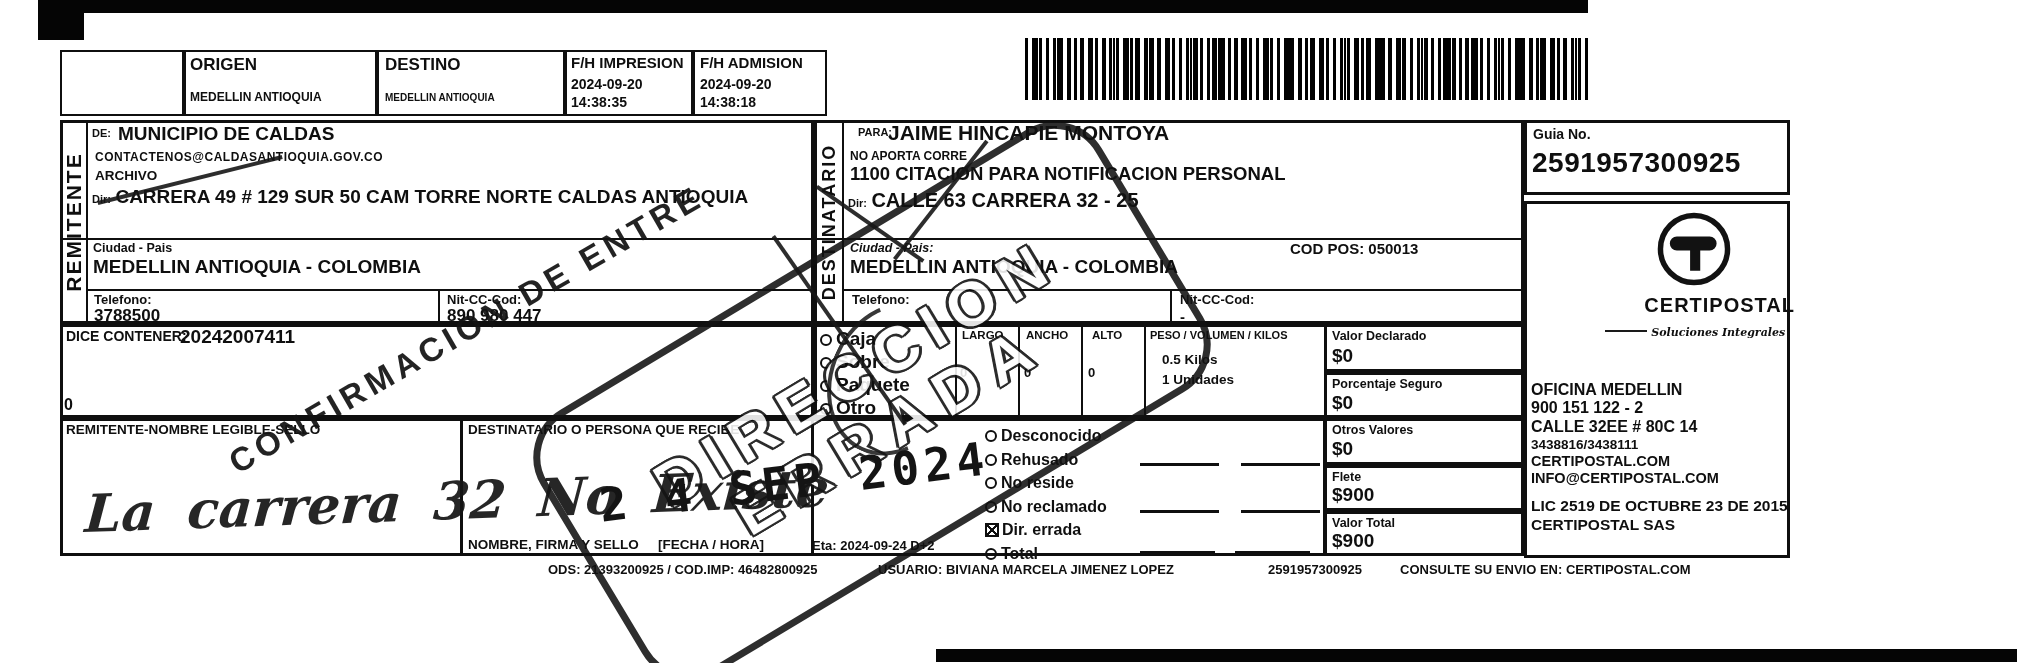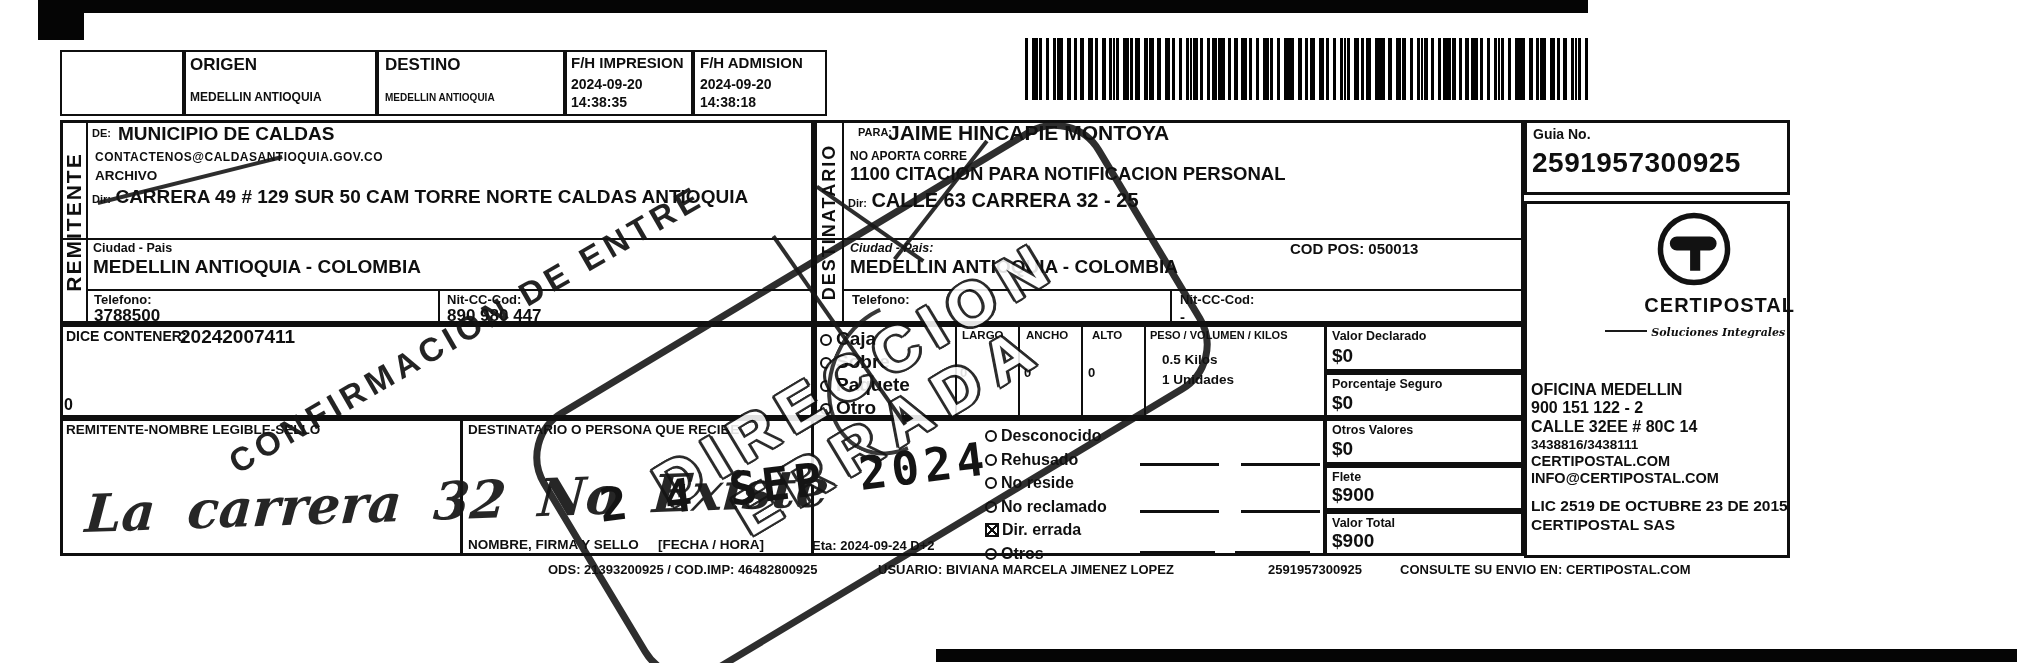--- a/index.html
+++ b/index.html
@@ -163,21 +163,21 @@
 
   <div class="box3" style="left:460px;top:418px;width:866px;height:138px;"></div>
   <div class="abs b" style="left:468px;top:422px;font-size:13.5px;">DESTINATARIO O PERSONA QUE RECIBE</div>
 
   <div class="abs" style="left:985px;top:424px;font-size:16px;font-weight:bold;line-height:23.5px;">
     <div><span class="chk"></span><span>Desconocido</span></div>
     <div><span class="chk"></span><span>Rehusado</span></div>
     <div><span class="chk"></span><span>No reside</span></div>
     <div><span class="chk"></span><span>No reclamado</span></div>
     <div><span class="chkx"></span><span>Dir. errada</span></div>
-    <div><span class="chk"></span><span>Otros</span></div>
+    <div><span class="chk"></span><span>Total</span></div>
   </div>
   <div class="uline" style="left:1140px;top:463px;width:180px;"></div>
   <div class="uline" style="left:1140px;top:510px;width:180px;"></div>
   <div class="uline" style="left:1140px;top:551px;width:170px;"></div>
 
   <div class="abs b" style="left:468px;top:537px;font-size:13.5px;">NOMBRE, FIRMA Y SELLO</div>
   <div class="abs b" style="left:658px;top:537px;font-size:13.5px;">[FECHA / HORA]</div>
   <div class="abs b" style="left:812px;top:538px;font-size:13px;">Eta: 2024-09-24 D+2</div>
 
   <div class="box3" style="left:1524px;top:120px;width:266px;height:75px;">

